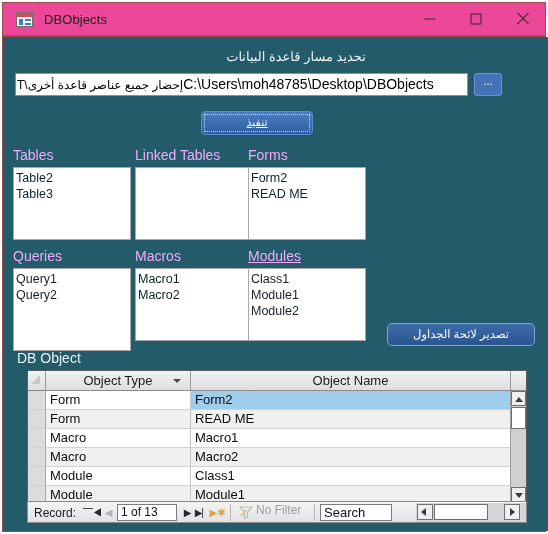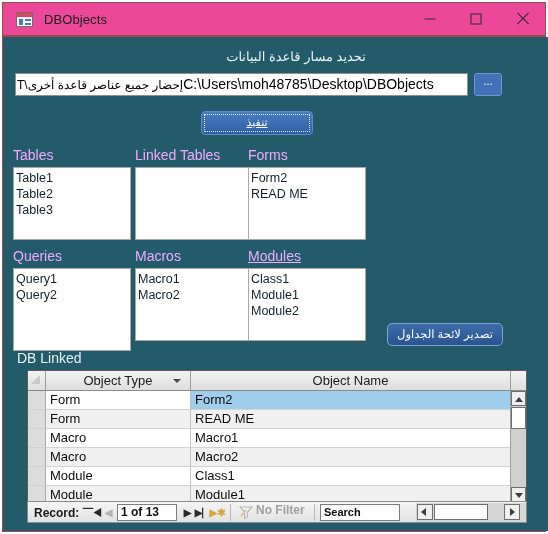--- a/index.html
+++ b/index.html
@@ -216,21 +216,21 @@
   #lb-queries        { left: 10px;  top: 231px; width: 118px; height: 83px; }
   #cap-macros        { left: 132px; top: 211px; width: 118px; }
   #lb-macros         { left: 132px; top: 231px; width: 118px; height: 73px; }
   #cap-modules       { left: 245px; top: 211px; width: 118px; text-decoration: underline; }
   #lb-modules        { left: 245px; top: 231px; width: 118px; height: 73px; }
 
   
   #export-btn {
     position: absolute;
     left: 384px; top: 286px;
-    width: 116px; height: 23px;
+    width: 148px; height: 23px;
     background: linear-gradient(#3d6ca9, #2b5590);
     border: 1px solid #7fa3d4;
     border-radius: 5px;
     box-sizing: border-box;
     cursor: default;
   }
   #export-btn .label {
     position: absolute;
     left: 0; right: 0; top: 3px;
     text-align: center;
@@ -375,21 +375,20 @@
   }
 
   
   #navbar {
     position: absolute;
     left: 24px; top: 464px;
     width: 500px; height: 22px;
     background: linear-gradient(#f4f4f4, #e2e2e2);
     border: 1px solid #8a8a8a;
     box-sizing: border-box;
-    font-weight: bold;
   }
   #nav-label {
     position: absolute;
     left: 6px; top: 4px;
     font-size: 12px;
     color: #1a1a1a;
   }
   .nav-btn {
     position: absolute;
     top: 3px; width: 15px; height: 15px;
@@ -442,25 +441,25 @@
   }
   #nav-sep2 {
     position: absolute;
     left: 286px; top: 2px;
     width: 1px; height: 17px;
     background: #b8b8b8;
   }
   #search-box {
     position: absolute;
     left: 292px; top: 2px;
-    width: 80px; height: 17px;
+    width: 72px; height: 17px;
     background: #ffffff;
     border: 1px solid #7d7d7d;
     box-sizing: border-box;
-    font-size: 11px;
+    font-size: 13px;
     color: #0f0f0f;
     line-height: 15px;
     padding-left: 3px;
   }
   #hscroll {
     position: absolute;
     left: 388px; top: 1px;
     width: 110px; height: 19px;
     background: #d6d6d6;
   }
@@ -522,21 +521,20 @@
 
     <div id="browse-btn">...</div>
 
     <div id="exec-btn">
       <div class="focus-ring"></div>
       <div class="label">تنفيذ</div>
     </div>
 
     <div class="list-caption" id="cap-tables">Tables</div>
     <div class="listbox" id="lb-tables">
-      <div class="item">Table1</div>
       <div class="item">Table2</div>
       <div class="item">Table3</div>
     </div>
 
     <div class="list-caption" id="cap-linked-tables">Linked Tables</div>
     <div class="listbox" id="lb-linked-tables"></div>
 
     <div class="list-caption" id="cap-forms">Forms</div>
     <div class="listbox" id="lb-forms">
       <div class="item">Form2</div>
@@ -559,21 +557,21 @@
     <div class="listbox" id="lb-modules">
       <div class="item">Class1</div>
       <div class="item">Module1</div>
       <div class="item">Module2</div>
     </div>
 
     <div id="export-btn">
       <div class="label">تصدير لائحة الجداول</div>
     </div>
 
-    <div id="db-content-label">DB Linked</div>
+    <div id="db-content-label">DB Object</div>
 
     <div id="grid">
 
       <div id="grid-header">
         <div class="corner"></div>
         <div class="hcell" id="hcell-type">
           <span>Object Type</span>
           <span class="filter-arrow"></span>
         </div>
         <div class="hcell" id="hcell-name">Object Name</div>

